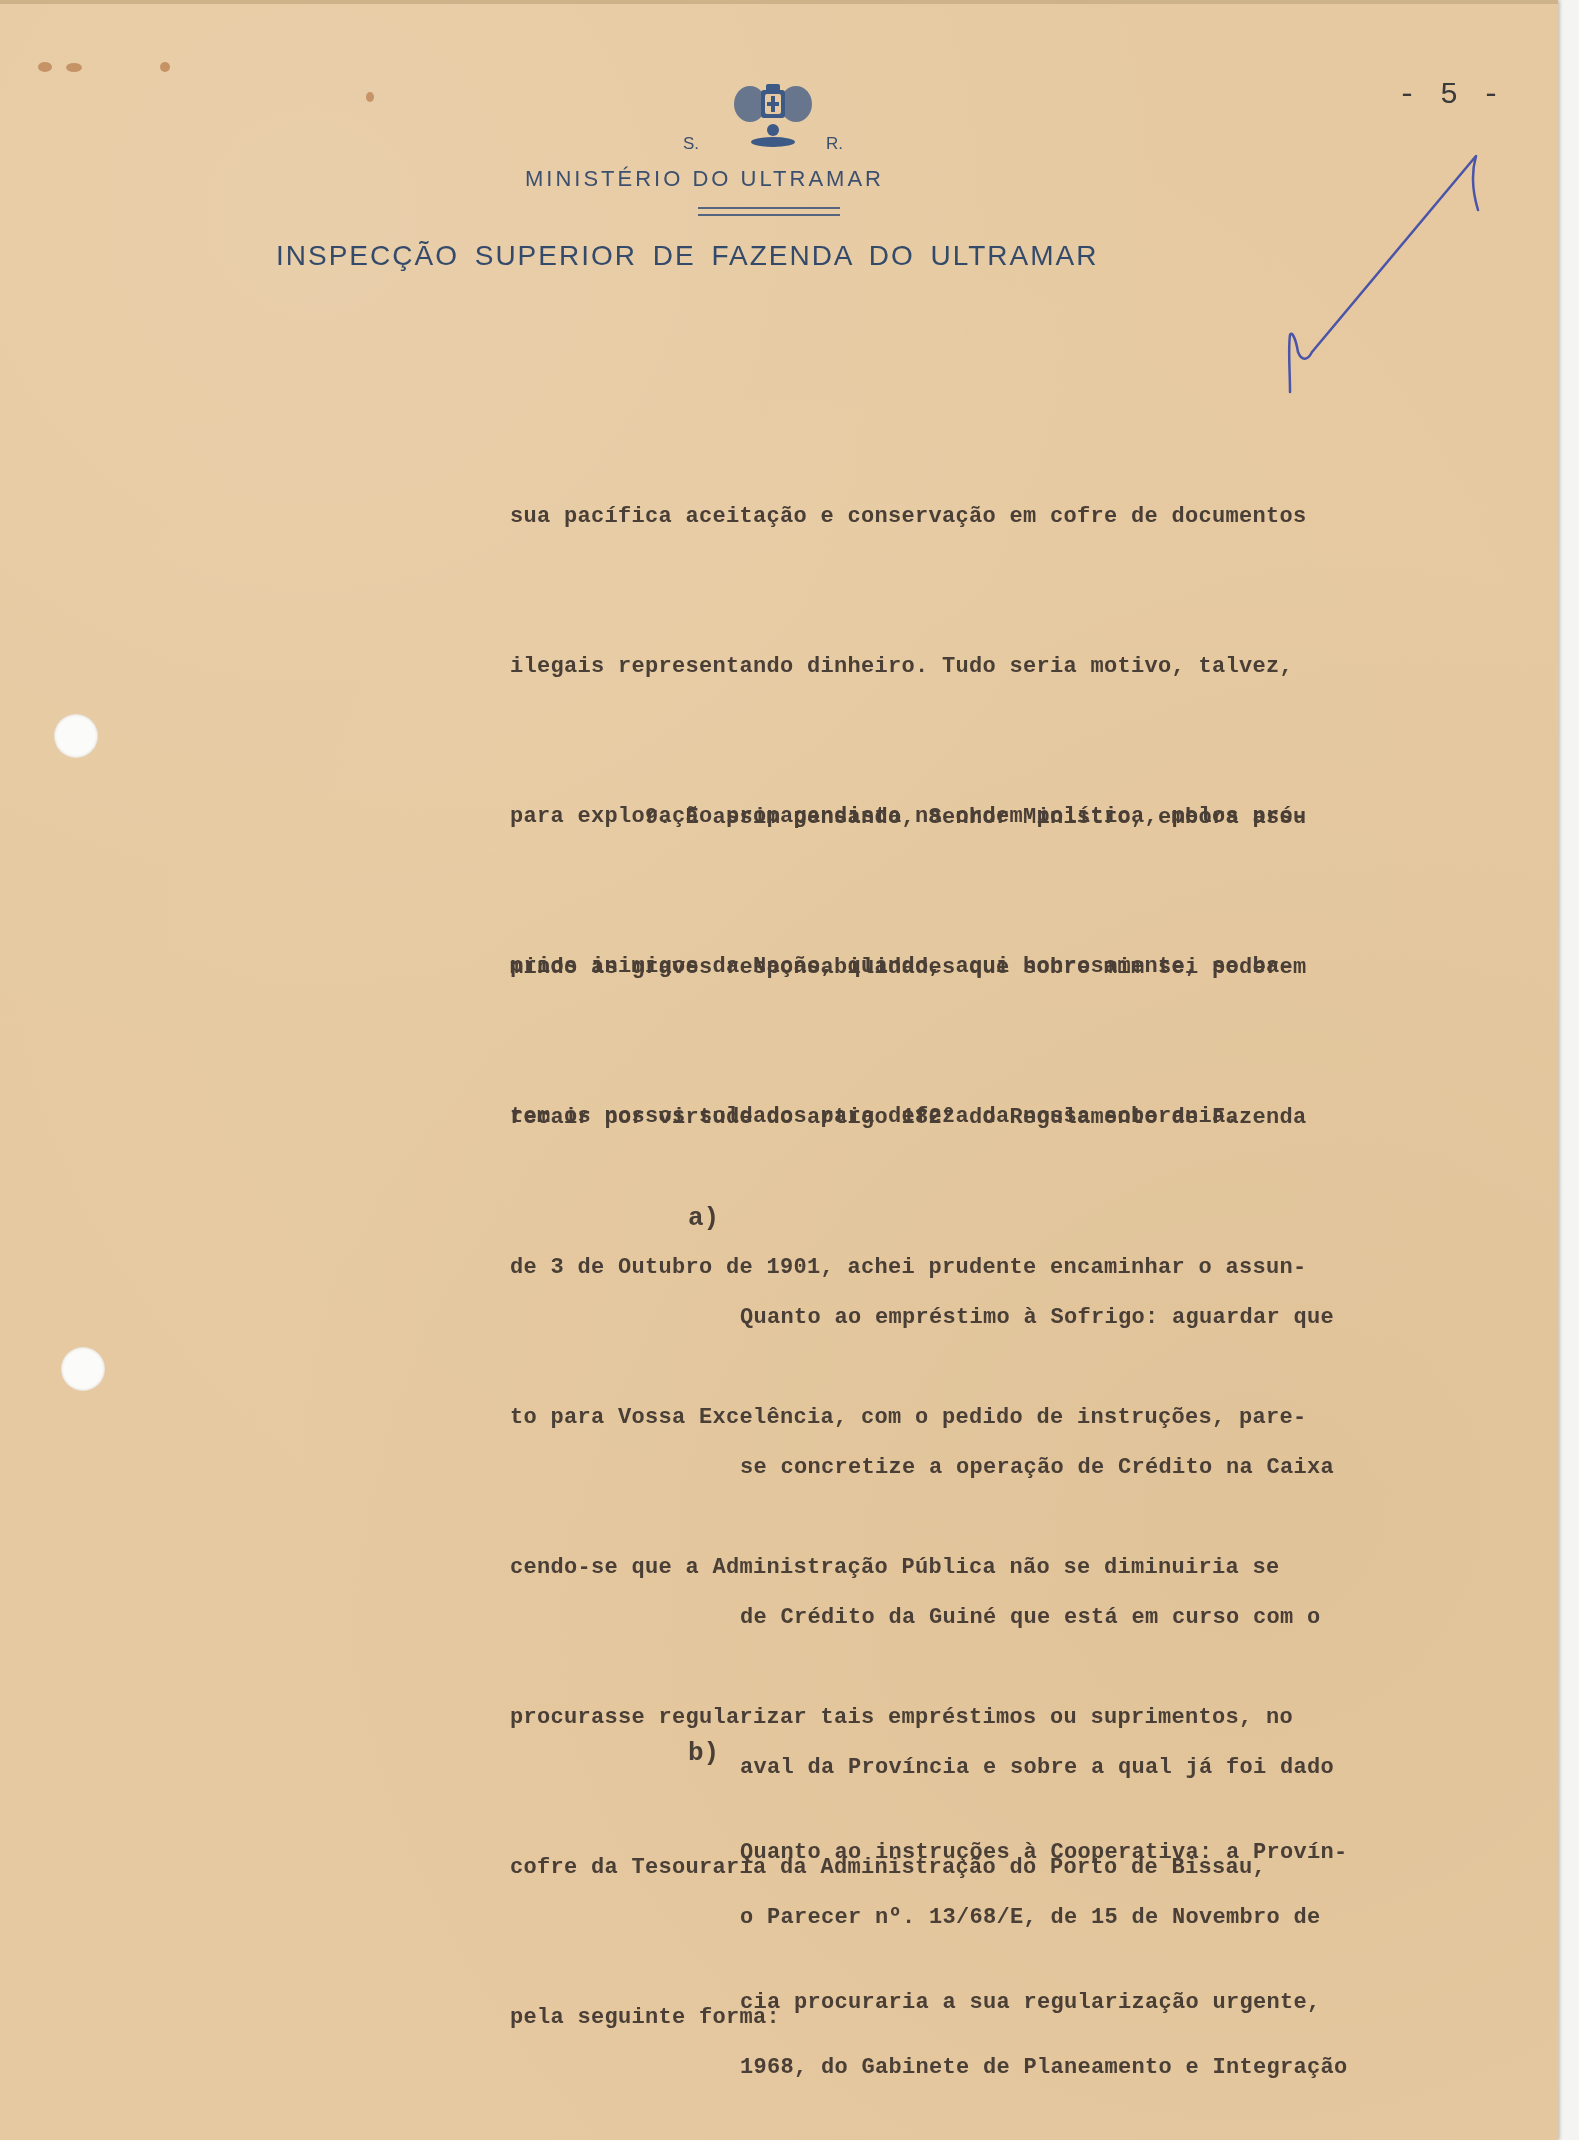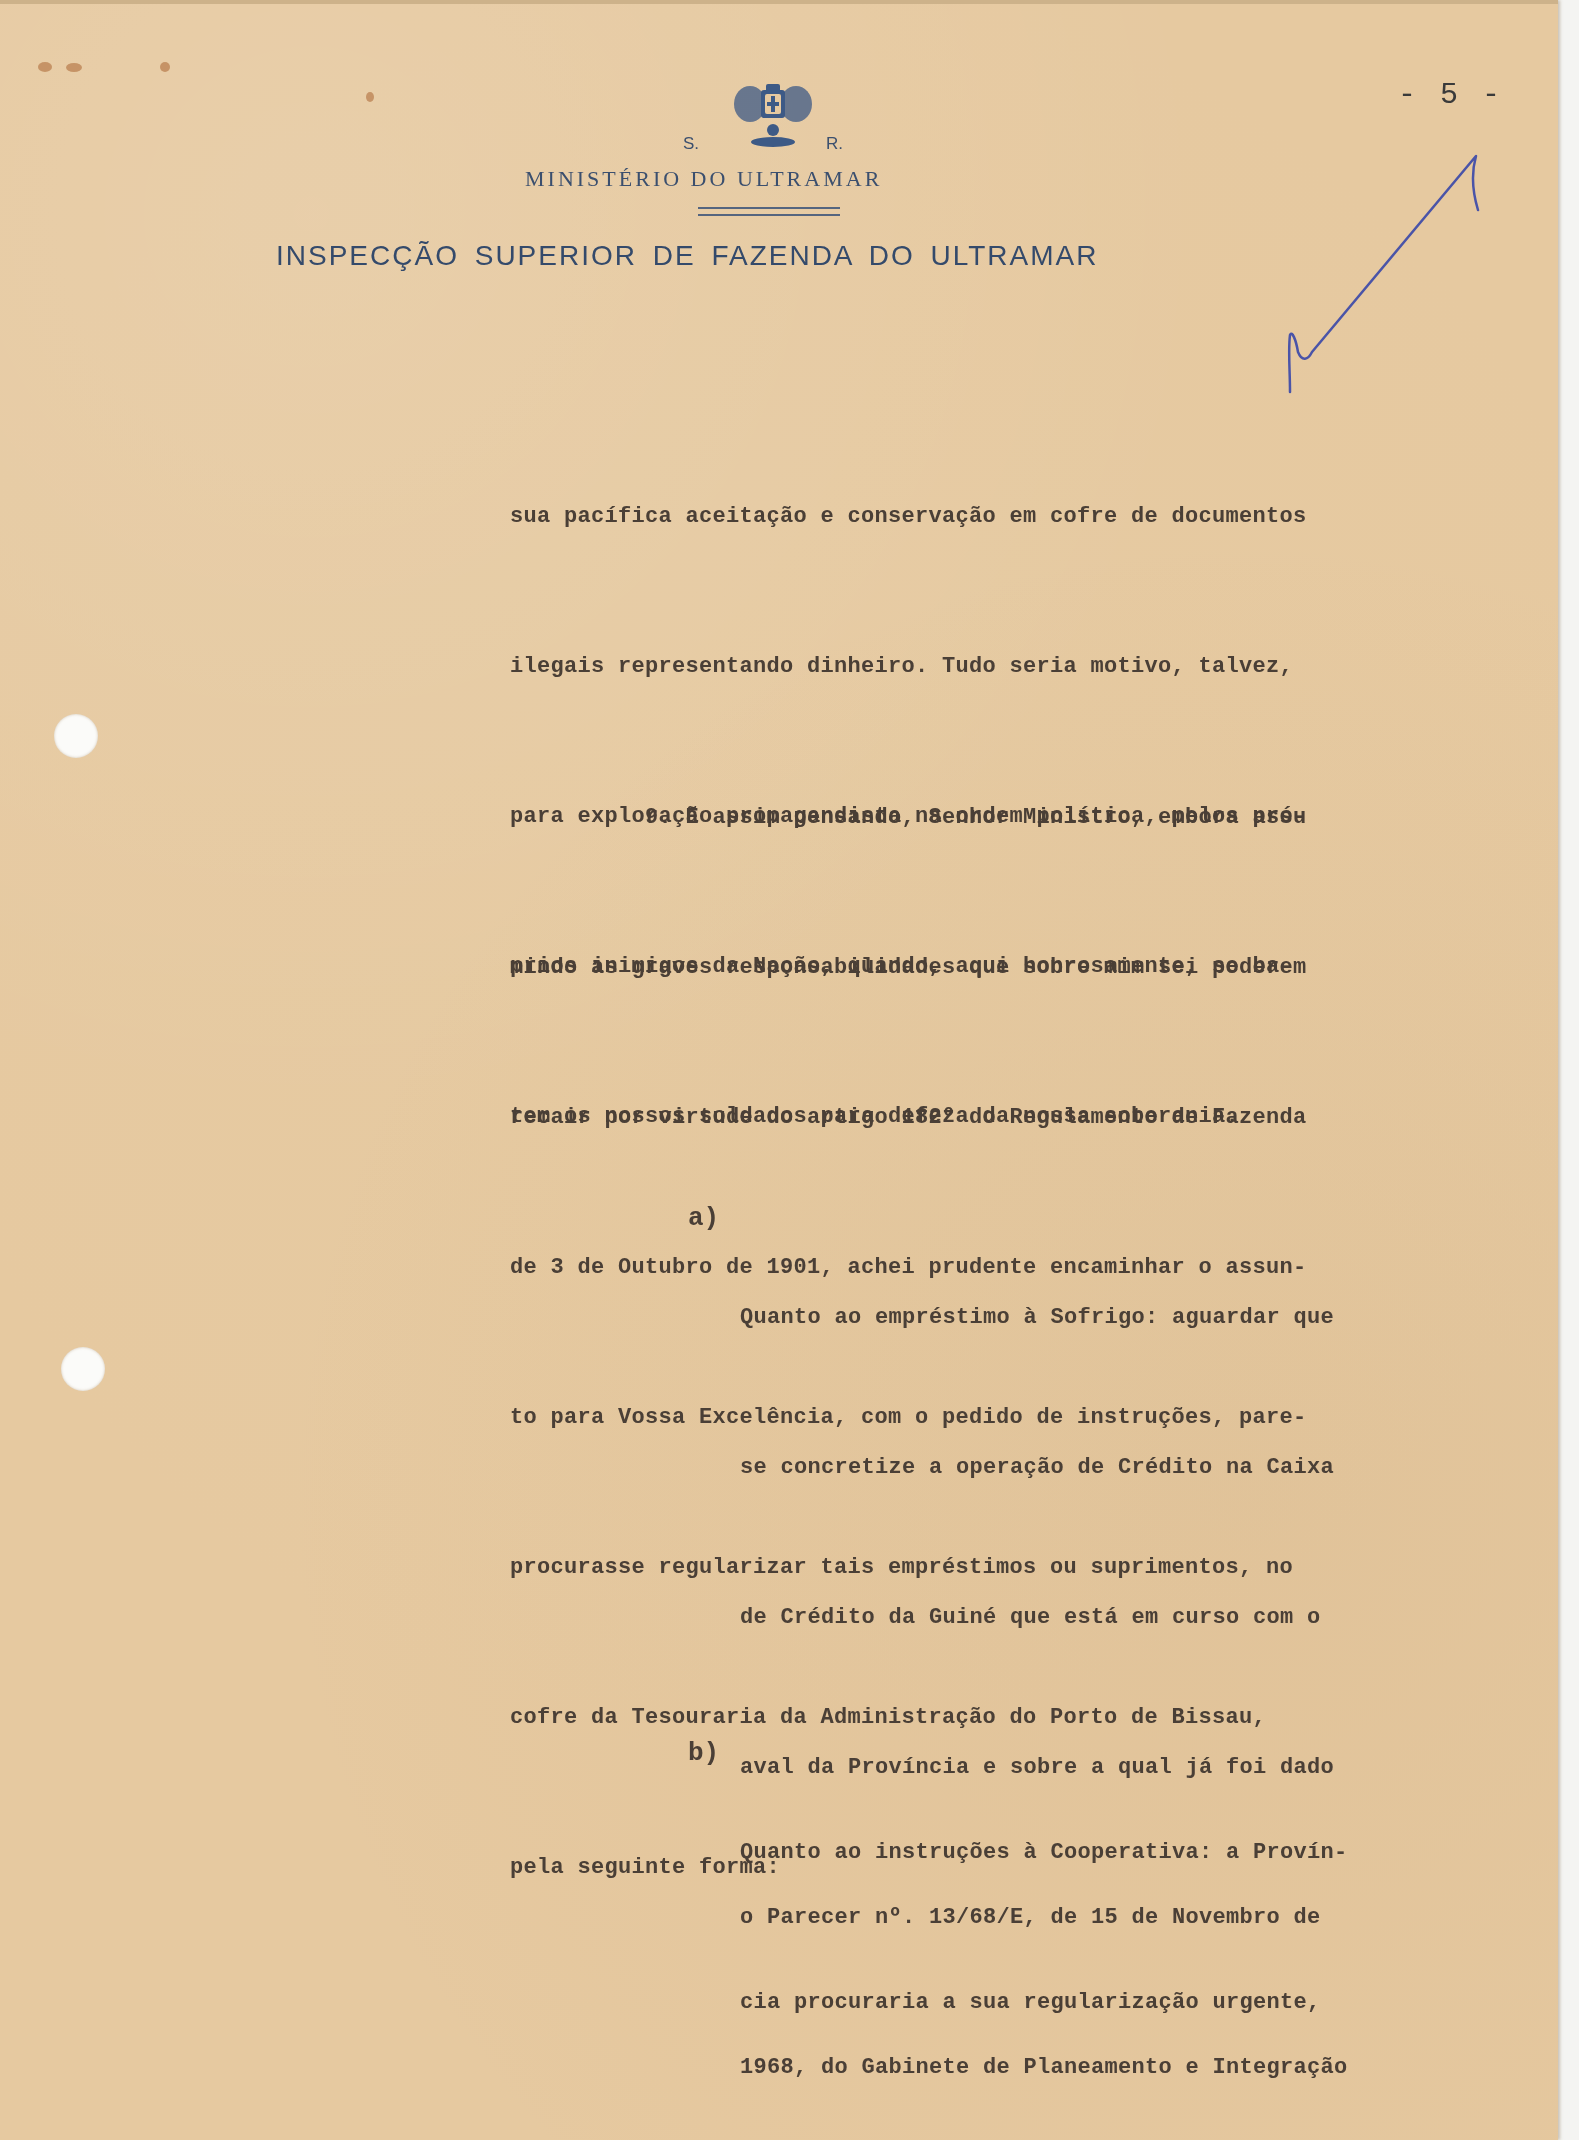--- a/index.html
+++ b/index.html
@@ -56,21 +56,21 @@
     .sr-letter {
       position: absolute;
       font-family: "Liberation Sans", sans-serif;
       font-size: 17px;
       color: #3b4f6e;
     }
     .ministry {
       position: absolute;
       left: 525px;
       top: 166px;
-      font-family: Liberation Serif, serif;
+      font-family: Liberation Sans, sans-serif;
       font-size: 22px;
       letter-spacing: 3px;
       color: #3b4f6e;
     }
     .rule {
       position: absolute;
       left: 698px;
       top: 207px;
       width: 142px;
       height: 5px;
@@ -179,20 +179,21 @@
     <span class="line">prios inimigos da Nação, quando, aqui honrosamente, se ba-</span>
     <span class="line">tem os nossos soldados para defeza da nossa soberania.</span>
   </div>
 
   <div class="text-block para2">
     <span class="line">          9. E assim pensando, Senhor Ministro, embora assu</span>
     <span class="line">mindo as graves responsabilidades que sobre mim sei poderem</span>
     <span class="line">recair por virtude do artigo 182º do Regulamento de Fazenda</span>
     <span class="line">de 3 de Outubro de 1901, achei prudente encaminhar o assun-</span>
     <span class="line">to para Vossa Excelência, com o pedido de instruções, pare-</span>
+    <span class="line">cendo-se que a Administração Pública não se diminuiria se</span>
     <span class="line">procurasse regularizar tais empréstimos ou suprimentos, no</span>
     <span class="line">cofre da Tesouraria da Administração do Porto de Bissau,</span>
     <span class="line">pela seguinte forma:</span>
   </div>
 
   <span class="item-label item-a-label">a)</span>
   <div class="text-block item-a-text">
     <span class="line">Quanto ao empréstimo à Sofrigo: aguardar que</span>
     <span class="line">se concretize a operação de Crédito na Caixa</span>
     <span class="line">de Crédito da Guiné que está em curso com o</span>

